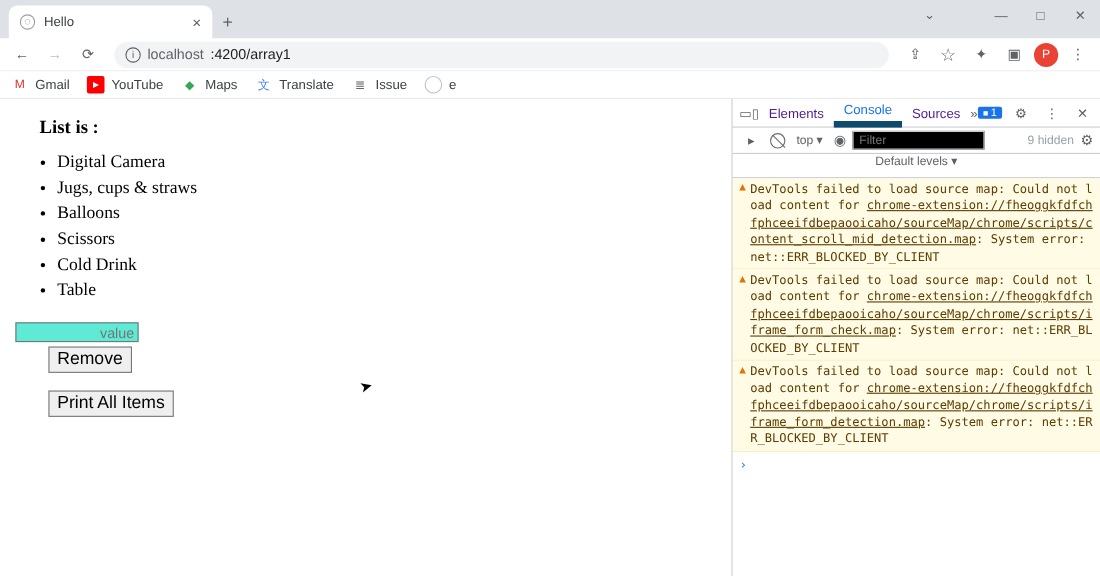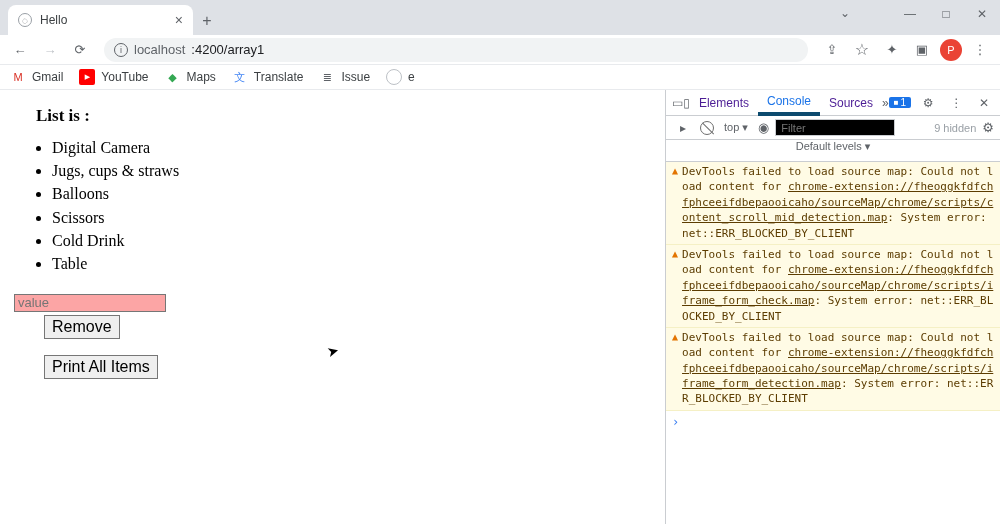--- a/index.html
+++ b/index.html
@@ -38,32 +38,32 @@
     .ico-trans { color:#4285f4; }
     .ico-news { color:#5f6368; }
     .ico-e { color:#5f6368; border:1px solid #bdc1c6; border-radius:50%; width:14px;height:14px; }
 
     
     .content { display: flex; height: calc(524px - 90px); }
     .page { flex: 1; padding: 10px 14px; font-family: "Times New Roman", serif; font-size: 16px; color: #000; overflow:auto; }
     .page h3 { font-weight: bold; font-size: 17px; margin: 6px 0 10px 22px; }
     .page ul { list-style: disc; margin-left: 38px; line-height: 1.45; }
     .page .controls { margin-top: 18px; }
-    .page input[type=text] { font-family: Arial, sans-serif; font-size: 13px; width: 152px; height: 18px; border: 1px solid #767676; padding: 1px 3px; background:#fca5a5; }
+    .page input[type=text] { font-family: Arial, sans-serif; font-size: 13px; width: 112px; height: 18px; border: 1px solid #767676; padding: 1px 3px; background:#5eead4;text-align:right; }
     .page button { font-family: Arial, sans-serif; font-size: 16px; background: #efefef; border: 1px solid #767676; padding: 2px 7px; display: block; margin-top: 6px; cursor:pointer;margin-left:30px; }
     .page button:first-of-type { margin-top: 3px; }
     .page .btn2 { margin-top: 16px; }
     .cursor { position:absolute; left:327px; top:343px; font-size:14px; color:#000; pointer-events:none; transform: rotate(-15deg);}
 
     
     .devtools { width: 335px; border-left: 1px solid #cacdd1; display: flex; flex-direction: column; background: #fff; font-family: "Segoe UI", Arial, sans-serif; font-size: 11px; color: #5f6368;}
     .dt-tabs { height: 26px; border-bottom: 1px solid #cacdd1; display: flex; align-items: center; padding: 0 6px; gap: 0; }
     .dt-ico { width: 22px; display:flex; align-items:center; justify-content:center; color:#5f6368; font-size:12px; cursor:pointer; }
     .dt-tab { padding: 0 9px; height: 26px; display: flex; align-items: center; color: #4c1d95; cursor:pointer; font-size:12px;}
-    .dt-tab.active { color: #1a73e8; border-bottom: 4px solid #0c4a6e; }
+    .dt-tab.active { color: #1a73e8; border-bottom: 6px solid #0c4a6e; }
     .dt-right { margin-left: auto; display: flex; align-items: center; gap: 6px; }
     .err-badge { background: #1a73e8; color: #fff; font-size: 10px; padding: 0 5px; border-radius: 2px; display:flex; align-items:center; gap:2px;}
     .err-badge::before { content:"■"; font-size:8px;}
 
     .dt-filter { height: 24px; border-bottom: 1px solid #cacdd1; display: flex; align-items: center; padding: 0 6px; gap: 6px; }
     .dt-filter .circ { width:14px; height:14px; border:1.2px solid #6e6e6e; border-radius:50%; position:relative;}
     .dt-filter .circ::after { content:""; position:absolute; width:16px; height:1.2px; background:#6e6e6e; top:6px; left:-1px; transform:rotate(45deg);}
     .dt-filter .top-sel { border:1px solid transparent; padding:1px 3px; font-size:11px; color:#5f6368; }
     .dt-filter .eye { font-size: 13px; }
     .dt-filter input { flex:1; border:1px solid #cacdd1; height:17px; font-size:11px; padding: 0 5px; color:#888; background:#000000; max-width:120px;}

